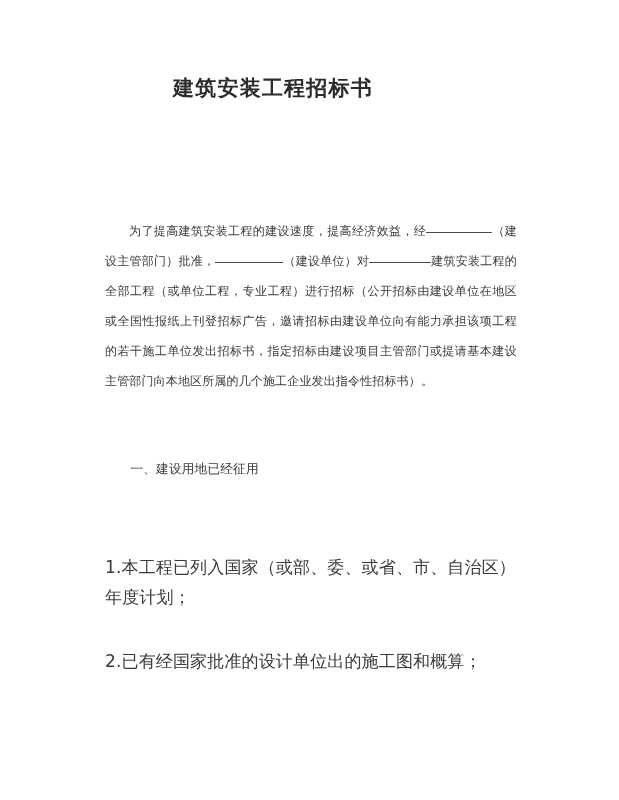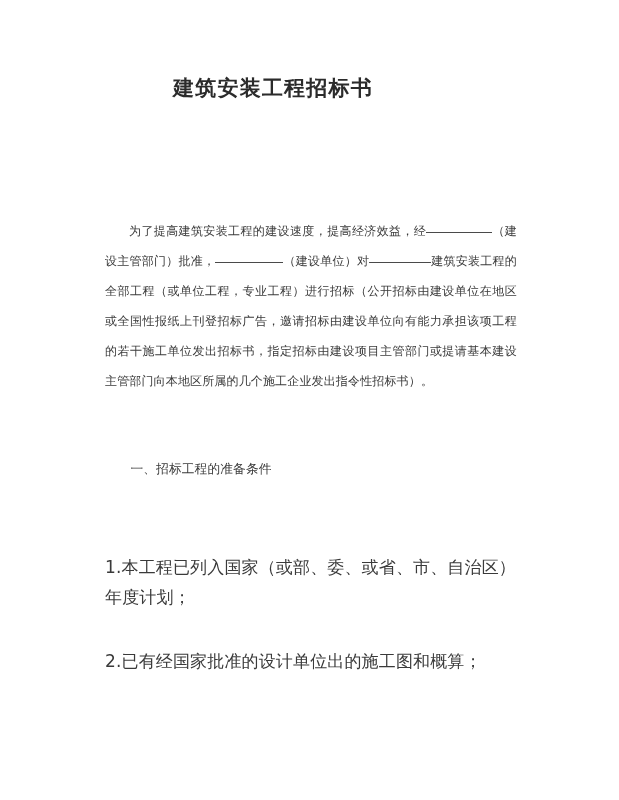--- a/index.html
+++ b/index.html
@@ -107,21 +107,21 @@
 <div class="page">
 
   <div class="doc-title">建筑安装工程招标书</div>
 
   <div class="body-area">
 
     <p class="para indent"><span>为了提高建筑安装工程的建设速度，提高经济效益，经</span><span class="blank-line blank-w1"></span><span>（建设主管部门）批准，</span><span class="blank-line blank-w2"></span><span>（建设单位）对</span><span class="blank-line blank-w3"></span><span>建筑安装工程的全部工程（或单位工程，专业工程）进行招标（公开招标由建设单位在地区或全国性报纸上刊登招标广告，邀请招标由建设单位向有能力承担该项工程的若干施工单位发出招标书，指定招标由建设项目主管部门或提请基本建设主管部门向本地区所属的几个施工企业发出指令性招标书）。</span></p>
 
     <div class="block-gap-lg"></div>
 
-    <p class="heading-line">一、招标工程的准备条件</p>
+    <p class="heading-line">一、建设用地已经征用</p>
 
     <div class="block-gap-md"></div>
 
 
     <div class="block-gap-md"></div>
 
     <p class="list-item">1.本工程已列入国家（或部、委、或省、市、自治区）年度计划；</p>
 
     <div class="block-gap-md"></div>
 

